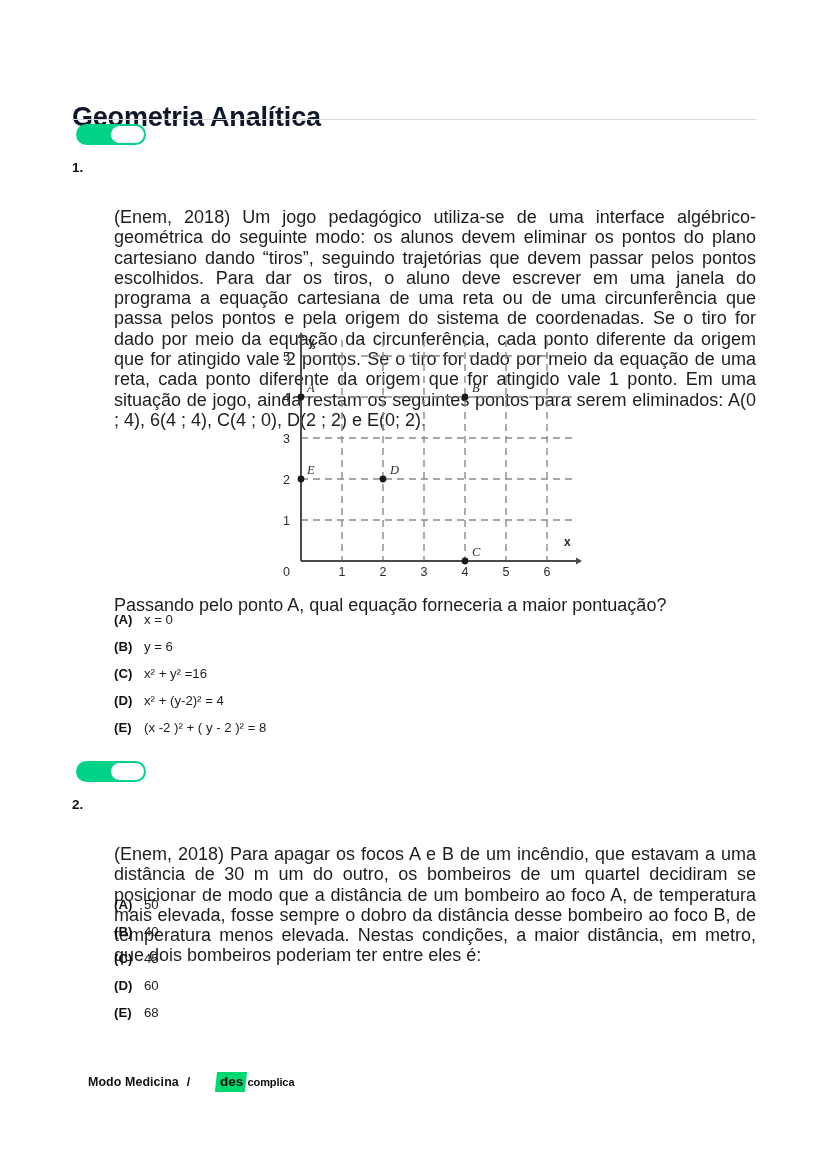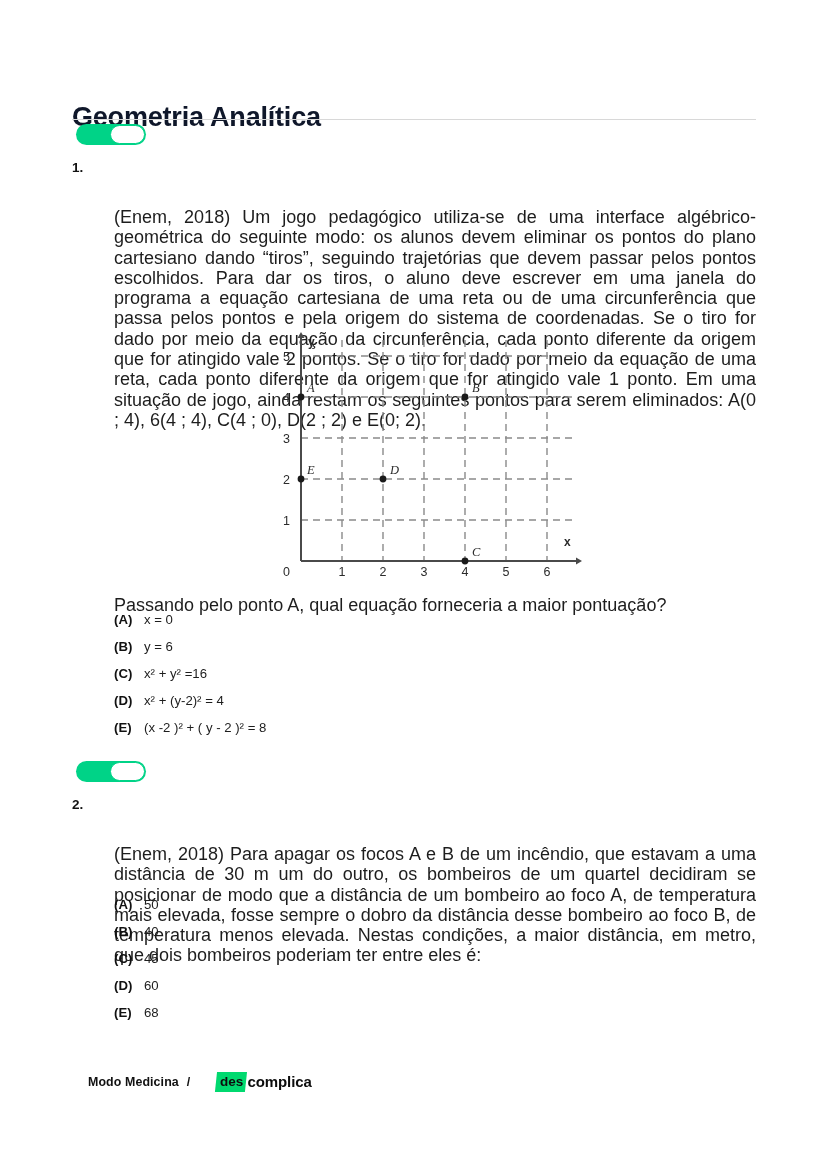--- a/index.html
+++ b/index.html
@@ -160,21 +160,21 @@
     padding: 2px 3px 2px 4px;
     transform: skewX(-6deg);
     display: inline-block;
     line-height: 1.15;
     font-size: 13.5px;
     font-weight: bold;
   }
   .logo-mark span { display: inline-block; transform: skewX(6deg); }
   .logo-word {
     margin-left: 1px;
-    font-size: 15px;
+    font-size: 11px;
     font-weight: bold;
     color: #0d0d0d;
     letter-spacing: -0.1px;
   }
 </style>
 </head>
 <body>
 
 <div class="page">
 

